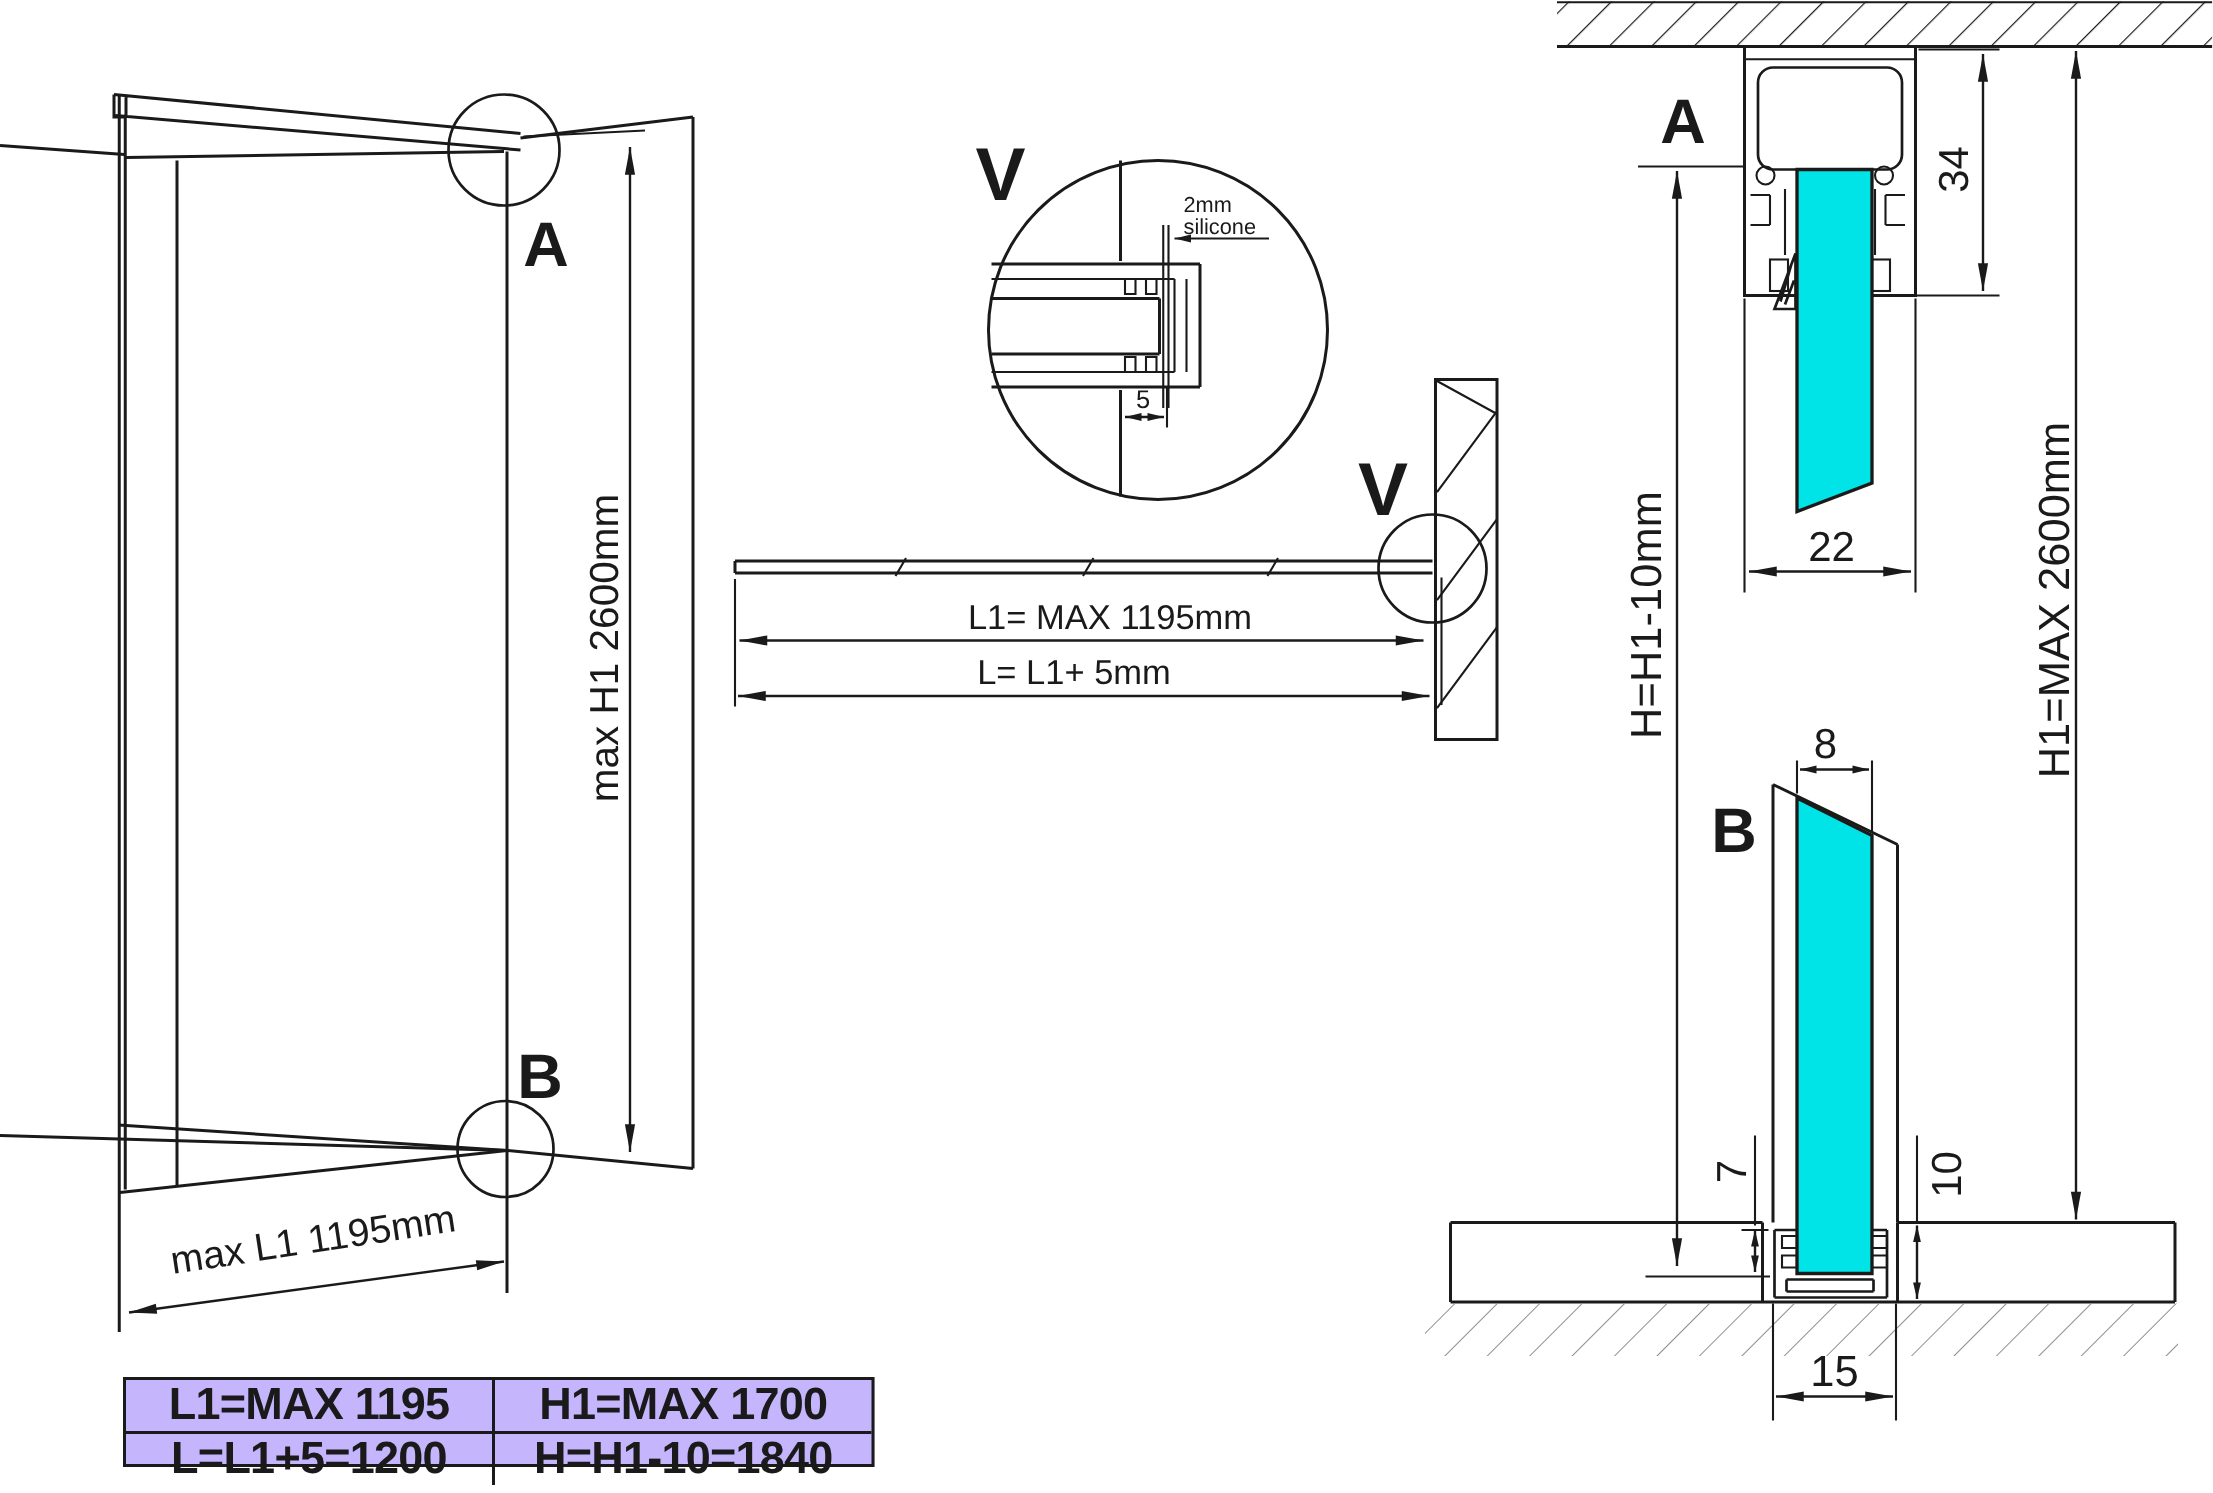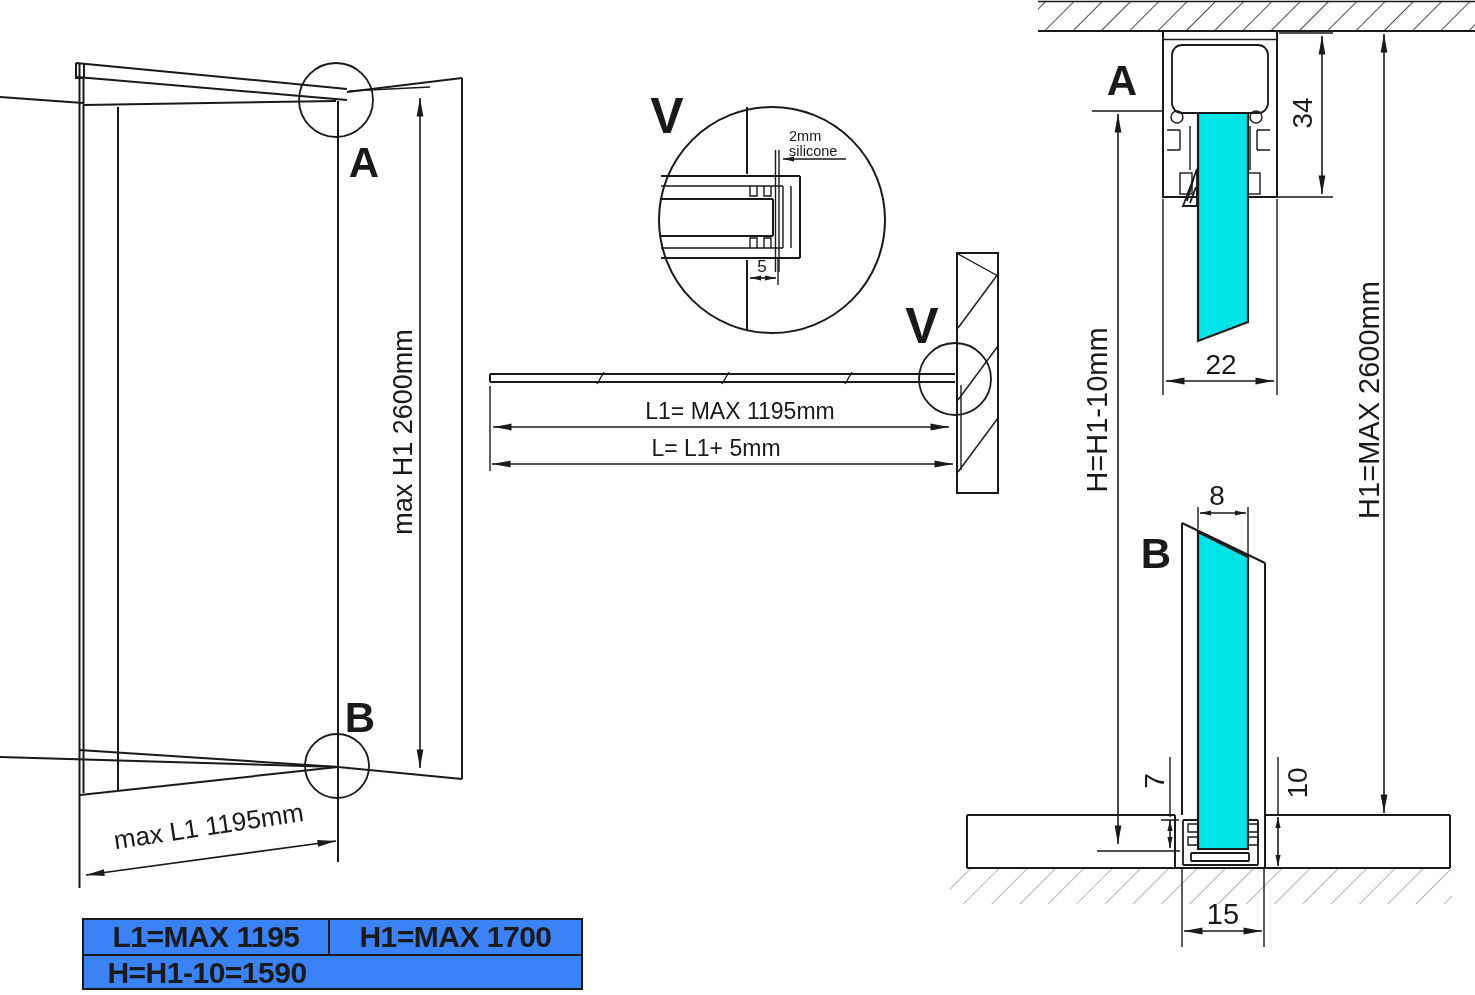--- a/index.html
+++ b/index.html
@@ -22,23 +22,23 @@
   .t-lbl{font-size:42px;font-weight:bold;}
   .t-big{font-size:50px;font-weight:bold;}
   .t-dim{font-size:23px;}
   .t-dimP{font-size:26px;}
   .t-dimH{font-size:27px;}
   .t-dimL{font-size:28px;}
   .t-dimV{font-size:29px;}
   .t-note{font-size:14.5px;}
   .t-small{font-size:17px;}
   
-  .spec-table{position:absolute;left:82px;top:918px;width:501px;height:72px;
+  .spec-table{position:absolute;left:82px;top:918px;width:501px;height:60px;
     border:2.5px solid var(--ink);box-sizing:border-box;display:grid;
-    grid-template-columns:246px 1fr;grid-template-rows:1fr 1fr;background:#3b82f6;}
+    grid-template-columns:246px 1fr;grid-template-rows:1fr 1fr;background:#c4b5fd;}
   .spec-table .cell{display:flex;align-items:center;justify-content:center;
     font-size:30px;font-weight:600;color:var(--ink);letter-spacing:-0.5px;box-sizing:border-box;}
   .spec-table .bR{border-right:2px solid var(--ink);}
   .spec-table .bB{border-bottom:2px solid var(--ink);}
 </style>
 </head>
 <body>
 
 <div id="stage">
 <svg width="1475" height="995" viewBox="0 0 1475 995">
@@ -165,15 +165,16 @@
     <rect class="hatch-fill-l" x="950" y="869" width="502" height="35"></rect>
     <path class="thin" d="M1182,869 V947 M1264,869 V947"></path>
     <line class="dim" x1="1184" y1="931" x2="1262" y2="931" marker-start="url(#arw)" marker-end="url(#arw)"></line>
     <text class="t-dimV" x="1223" y="924" text-anchor="middle">15</text>
   </g>
 </svg>
 
   <div class="spec-table">
     <div class="cell bR bB">L1=MAX 1195</div>
     <div class="cell bB">H1=MAX 1700</div>
-    <div class="cell">H=H1-10=1590</div>
+    <div class="cell bR">L=L1+5=1200</div>
+    <div class="cell">H=H1-10=1840</div>
   </div>
 </div>
 
 </body></html>

